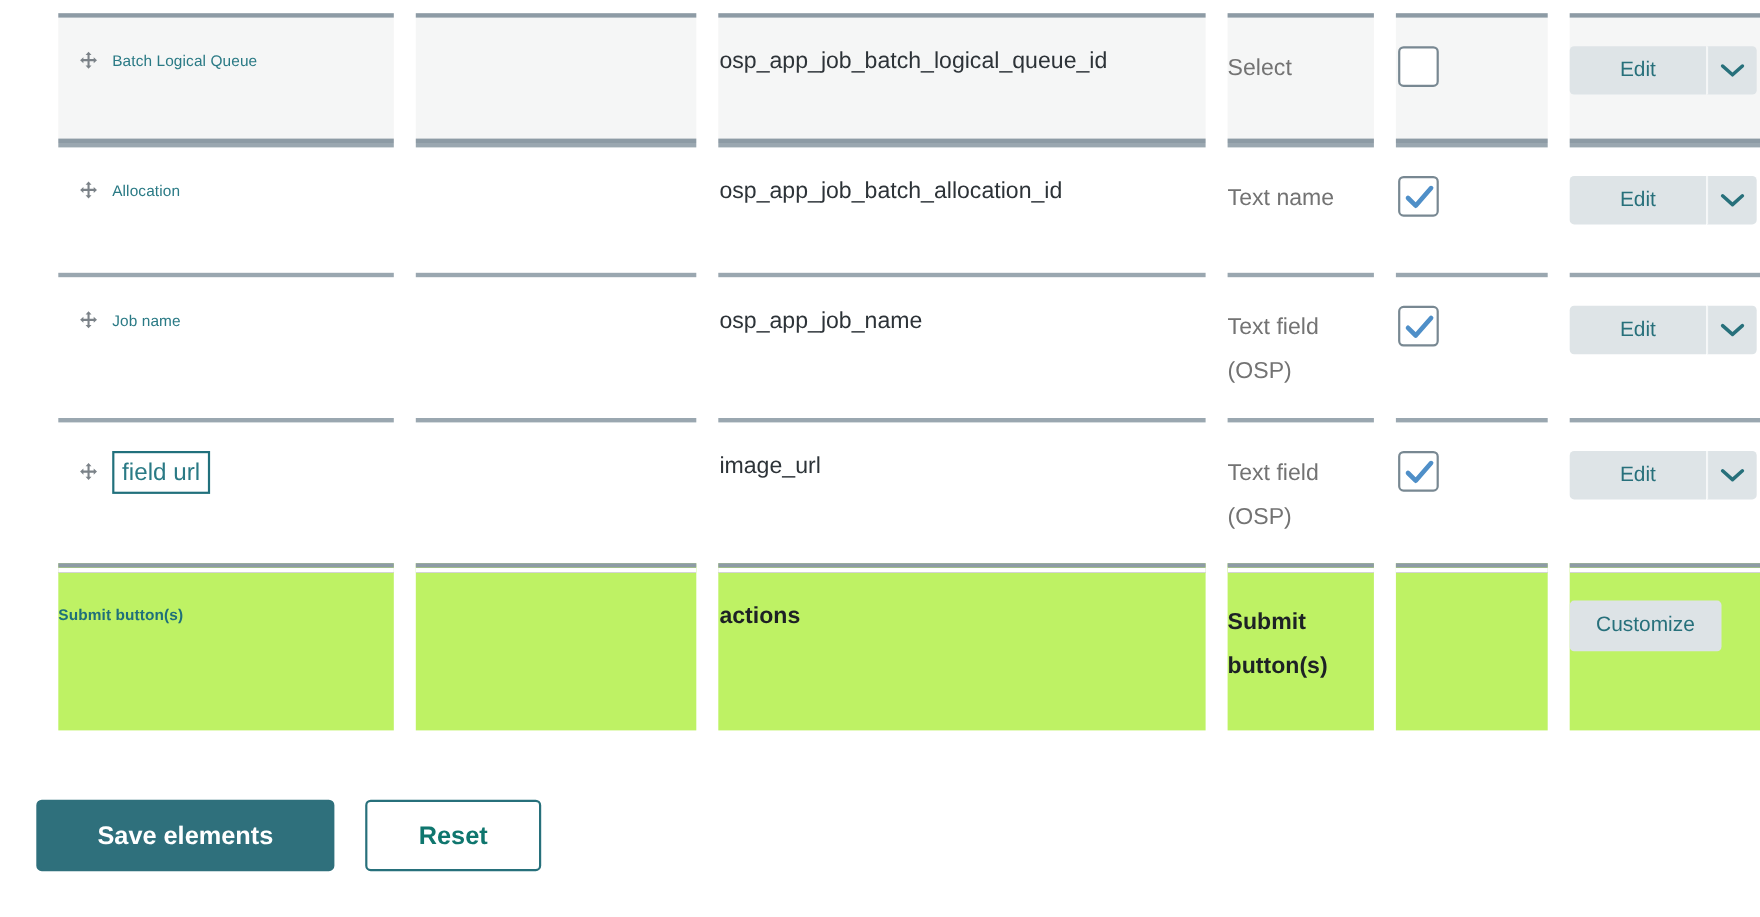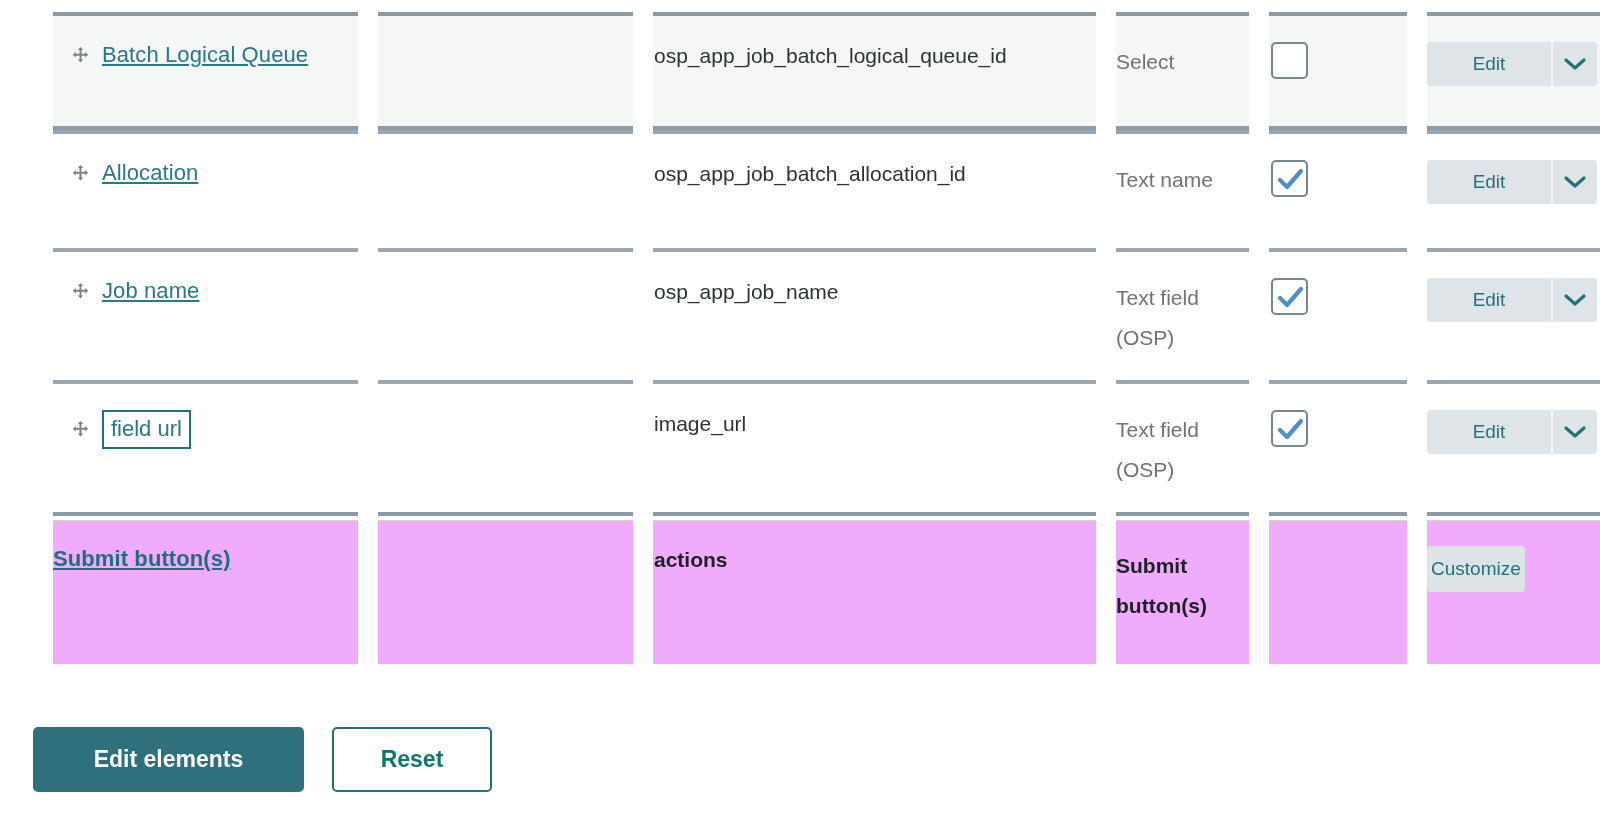--- a/index.html
+++ b/index.html
@@ -41,21 +41,21 @@
 
   
   .row-hl .cell {
     background: #f5f6f6;
     border-top: 4px solid #8d9ba5;
     border-bottom: 4px solid #8d9ba5;
   }
 
   
   .row-foot .cell {
-    background: #f0abfc;
+    background: #bef264;
     border-top: 4px solid #8d9ba5;
     box-shadow: inset 0 4px 0 0 #ffffff, inset 0 5px 0 0 #d4d4d4;
     padding-top: 30px;
     height: 152px;
   }
 
   
   col.c-label  { width: 305px; }
   col.c-blank  { width: 255px; }
   col.c-name   { width: 443px; }
@@ -71,24 +71,23 @@
     padding-left: 18px;
   }
   .drag-icon {
     width: 19px; height: 19px;
     flex: 0 0 19px;
     color: #7b8288;
     display: block;
   }
   .el-label {
     color: #2a7a85;
-    font-size: 22px;
+    font-size: 14px;
     line-height: 26px;
     letter-spacing: .1px;
-    text-decoration: underline;
   }
   .el-label.bold { font-weight: bold; color: #1f6f7a; }
 
   
   .edit-box {
     display: inline-block;
     border: 2px solid #21707c;
     background: #fff;
     color: #2a7a85;
     font-size: 22px;
@@ -148,21 +147,21 @@
     border-radius: 0 4px 4px 0;
     cursor: pointer;
     display: flex; align-items: center; justify-content: center;
   }
   .btn-customize {
     background: #dde3e6;
     color: #27707b;
     border: 0;
     font-size: 19px;
     font-family: "Liberation Sans", sans-serif;
-    padding: 11px 4px;
+    padding: 11px 24px;
     border-radius: 4px;
     cursor: pointer;
     line-height: 24px;
   }
 
   
   .footbar {
     position: absolute;
     left: 33px;
     top: 727px;
@@ -416,17 +415,17 @@
             <div class="cell"></div>
           </td>
           <td>
             <div class="cell"><button class="btn-customize">Customize</button></div>
           </td>
         </tr>
       </tbody>
   </table>
 
   <div class="footbar">
-    <button class="btn-primary">Edit elements</button>
+    <button class="btn-primary">Save elements</button>
     <button class="btn-secondary">Reset</button>
   </div>
 
 </div>
 
 </body></html>

